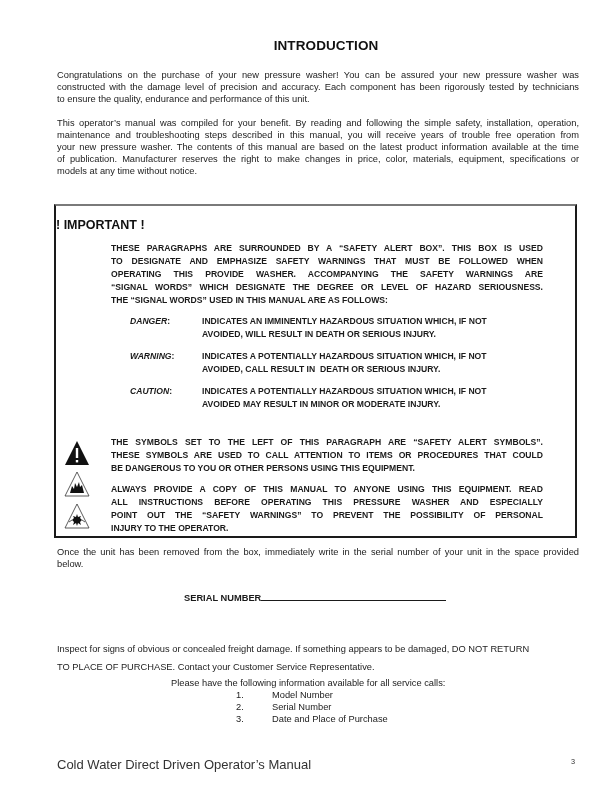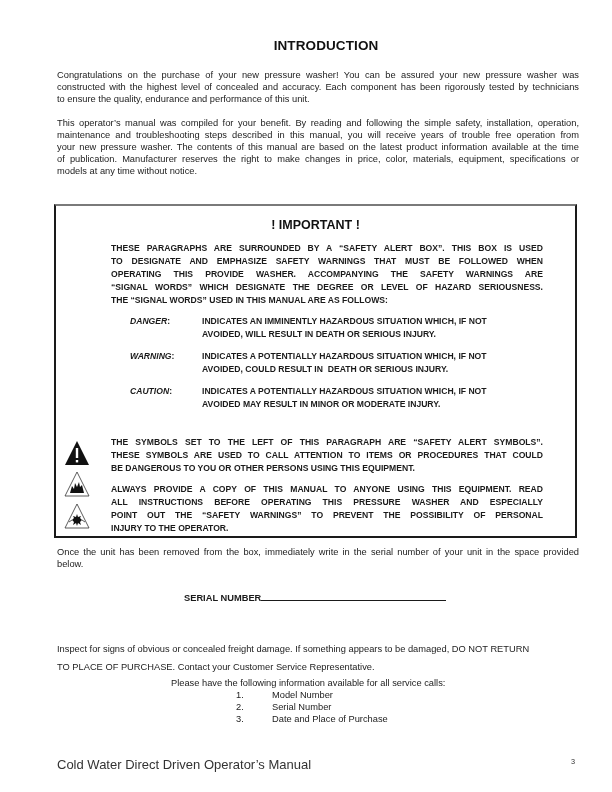--- a/index.html
+++ b/index.html
@@ -11,21 +11,21 @@
            font-weight: bold; font-size: 13.5px; letter-spacing: 0.1px; color: #111; margin-left: 20px; }
 
   .para { position: absolute; left: 57px; width: 522px; font-size: 9.3px; line-height: 12px;
           text-align: justify; color: #222; }
   .para .ln { display: block; white-space: nowrap; text-align-last: justify; }
   .para .ln.last { text-align-last: left; }
 
   .alert-box { position: absolute; left: 54px; top: 204px; width: 519px; height: 330px;
                border-left: 2px solid #1a1a1a; border-right: 2px solid #1a1a1a;
                border-bottom: 2px solid #1a1a1a; border-top: 2px solid #7a7a7a; }
-  .important { position: absolute; top: 12px; left: 0; width: 100%; text-align: center;
+  .important { position: absolute; top: 12px; left: 0; width: 100%; text-align: left;
                font-weight: bold; font-size: 12.5px; color: #111; }
 
   .bold-block { position: absolute; left: 55px; width: 432px; font-weight: bold;
                 font-size: 8.6px; line-height: 13px; color: #1a1a1a; }
   .bold-block .ln { display: block; white-space: nowrap; text-align: justify; text-align-last: justify; }
   .bold-block .ln.last { text-align-last: left; }
 
   .signal { position: absolute; left: 74px; font-weight: bold; font-size: 8.6px; line-height: 13px; color: #1a1a1a; }
   .signal .word { position: absolute; left: 0; top: 0; font-style: italic; white-space: nowrap; }
   .signal .word .colon { font-style: normal; }
@@ -52,21 +52,21 @@
 </style>
 </head>
 <body>
 
 <div class="page">
 
   <div class="title">INTRODUCTION</div>
 
   <div class="para" style="top:69px">
     <span class="ln">Congratulations on the purchase of your new pressure washer!  You can be assured your new pressure washer was</span>
-    <span class="ln">constructed with the highest level of concealed and accuracy.  Each component has been rigorously tested by technicians</span>
+    <span class="ln">constructed with the damage level of precision and accuracy.  Each component has been rigorously tested by technicians</span>
     <span class="ln last">to ensure the quality, endurance and performance of this unit.</span>
   </div>
 
   <div class="para" style="top:117px">
     <span class="ln">This operator’s manual was compiled for your benefit.  By reading and following the simple safety, installation, operation,</span>
     <span class="ln">maintenance and troubleshooting steps described in this manual, you will receive years of trouble free operation from</span>
     <span class="ln">your new pressure washer.  The contents of this manual are based on the latest product information available at the time</span>
     <span class="ln">of publication.  Manufacturer reserves the right to make changes in price, color, materials, equipment, specifications or</span>
     <span class="ln last">models at any time without notice.</span>
   </div>
@@ -87,21 +87,21 @@
       <span class="desc">
         <span class="ln">INDICATES AN IMMINENTLY HAZARDOUS SITUATION WHICH, IF NOT</span>
         <span class="ln"><span>AVOIDED, WILL RESULT IN </span><span class="u">DEATH OR SERIOUS INJURY</span><span>.</span></span>
       </span>
     </div>
 
     <div class="signal" style="top:144px">
       <span class="word"><span>WARNING</span><span class="colon">:</span></span>
       <span class="desc">
         <span class="ln">INDICATES A POTENTIALLY HAZARDOUS SITUATION WHICH, IF NOT</span>
-        <span class="ln"><span style="white-space:pre">AVOIDED, COULD RESULT IN  </span><span class="u">DEATH OR SERIOUS INJURY</span><span>.</span></span>
+        <span class="ln"><span style="white-space:pre">AVOIDED, CALL RESULT IN  </span><span class="u">DEATH OR SERIOUS INJURY</span><span>.</span></span>
       </span>
     </div>
 
     <div class="signal" style="top:179px">
       <span class="word"><span>CAUTION</span><span class="colon">:</span></span>
       <span class="desc">
         <span class="ln">INDICATES A POTENTIALLY HAZARDOUS SITUATION WHICH, IF NOT</span>
         <span class="ln"><span>AVOIDED MAY RESULT IN </span><span class="u">MINOR OR MODERATE INJURY</span><span>.</span></span>
       </span>
     </div>

